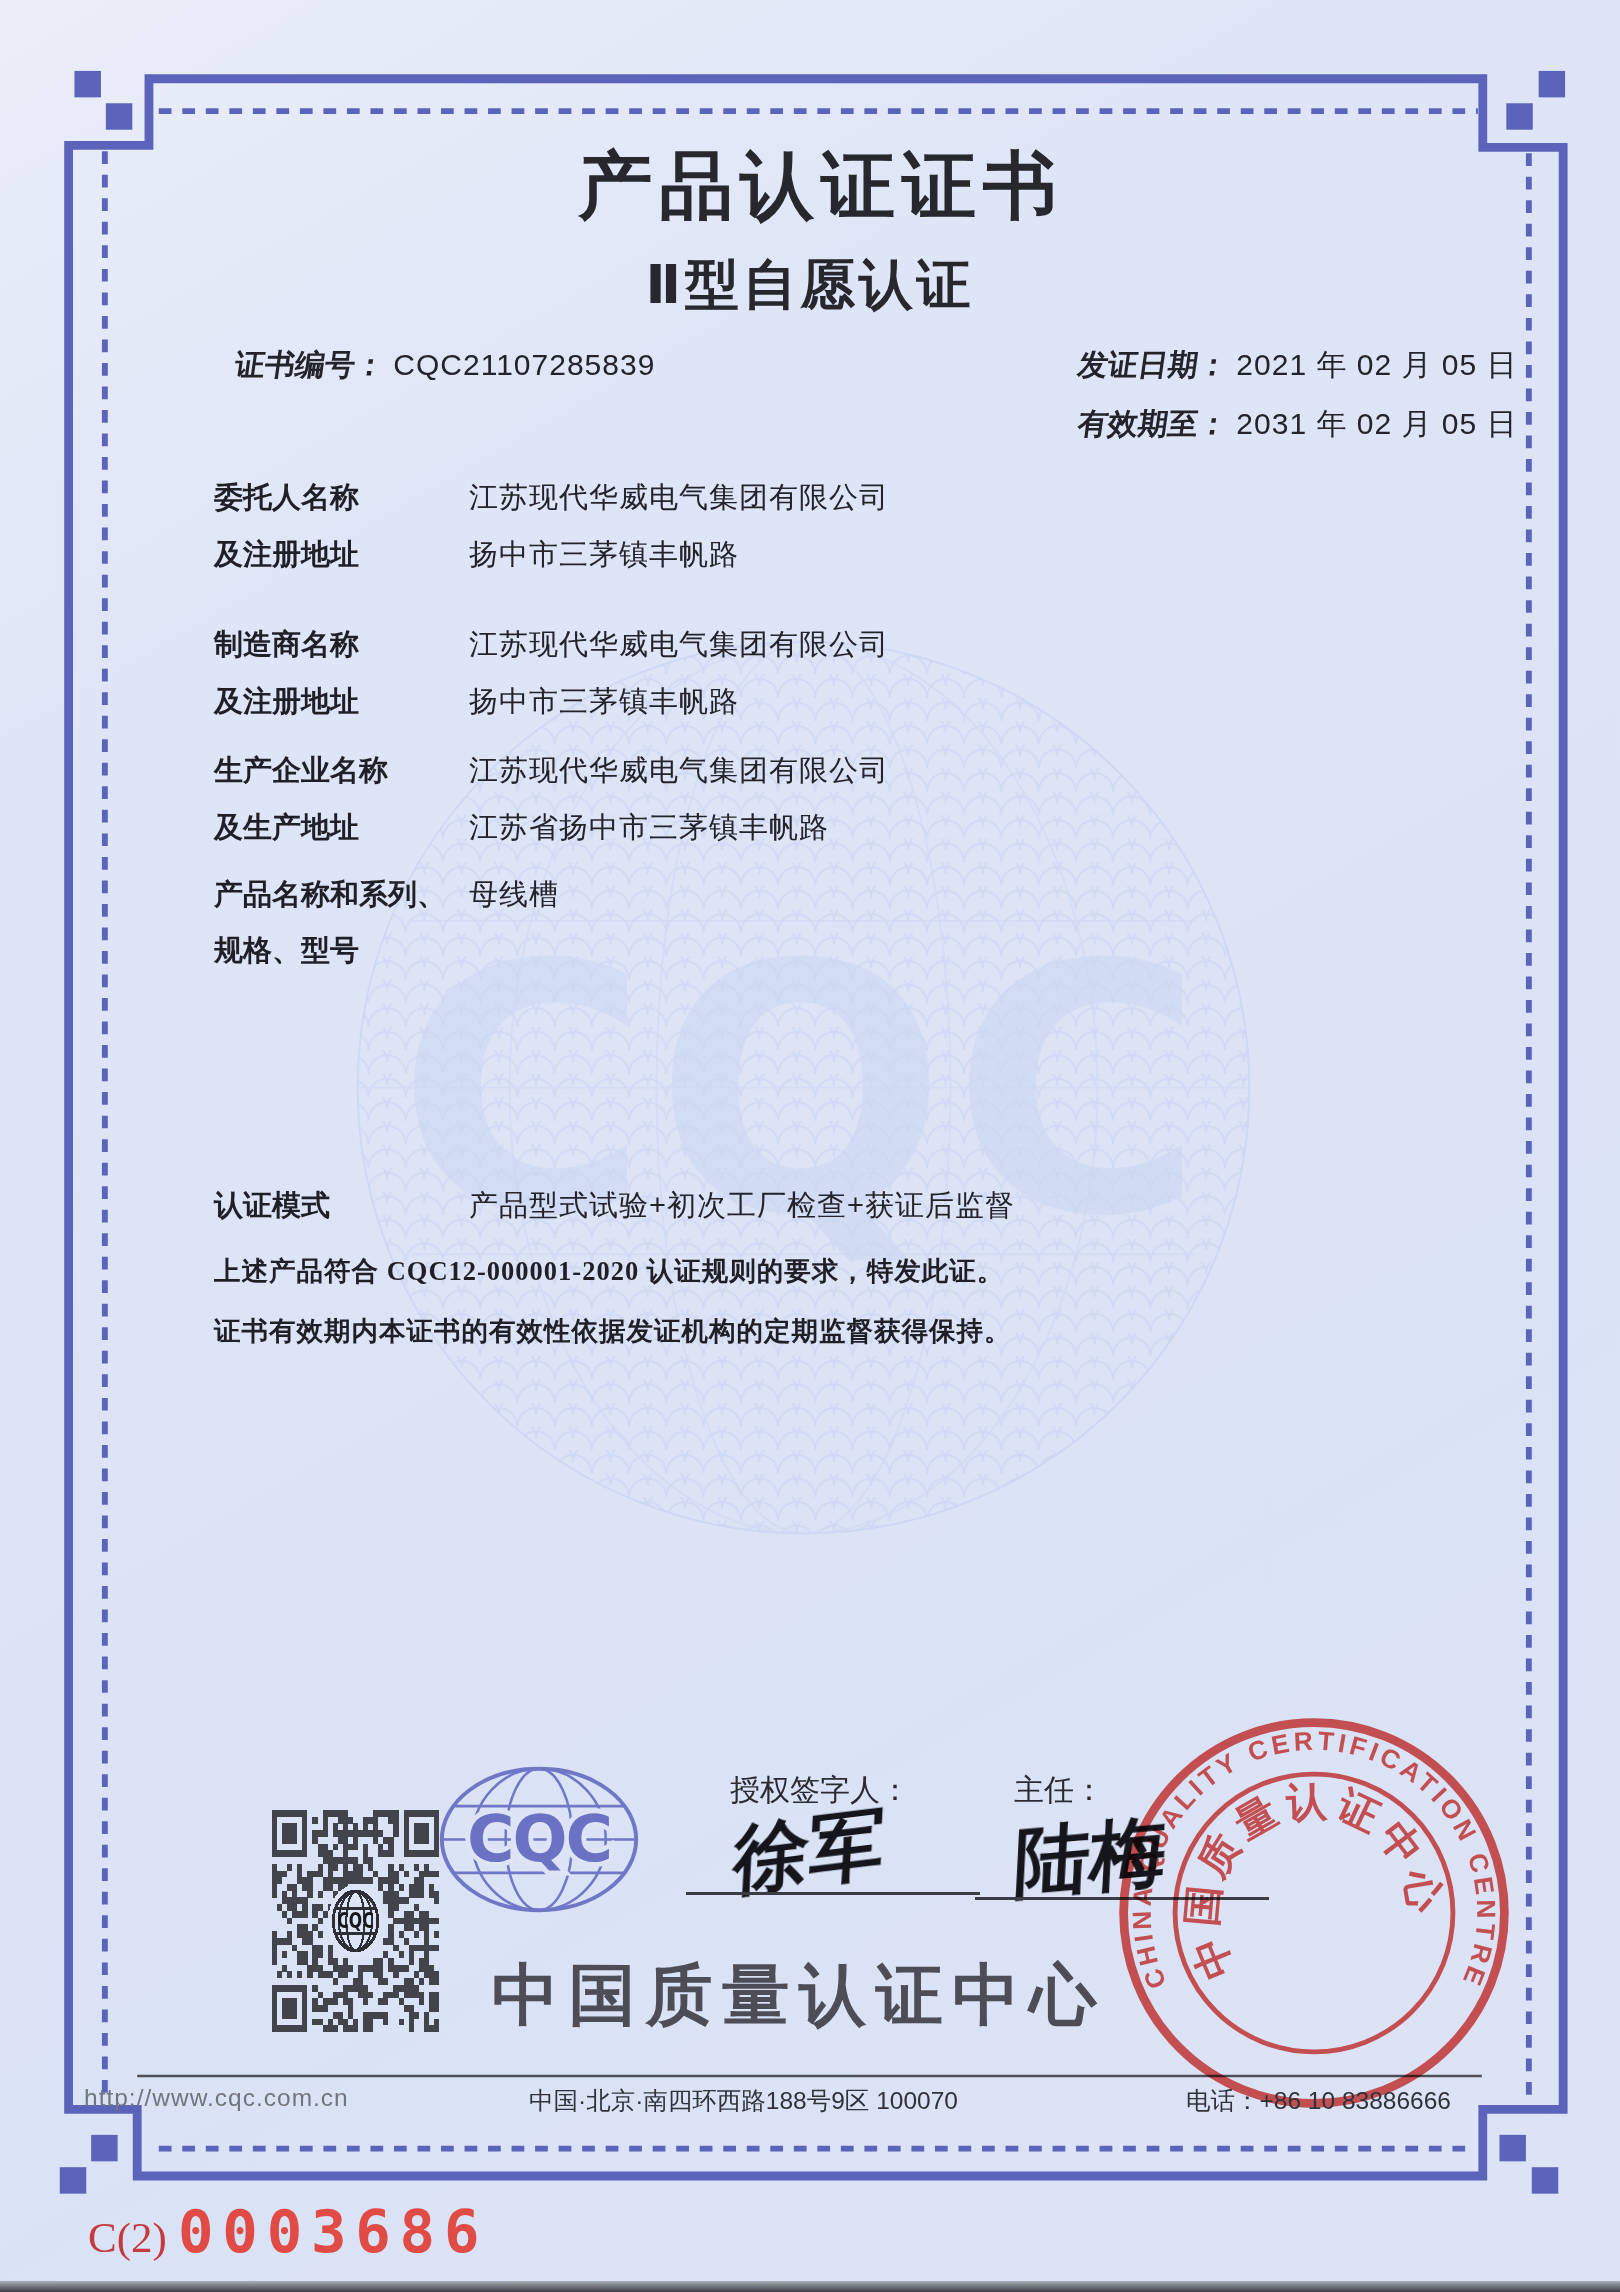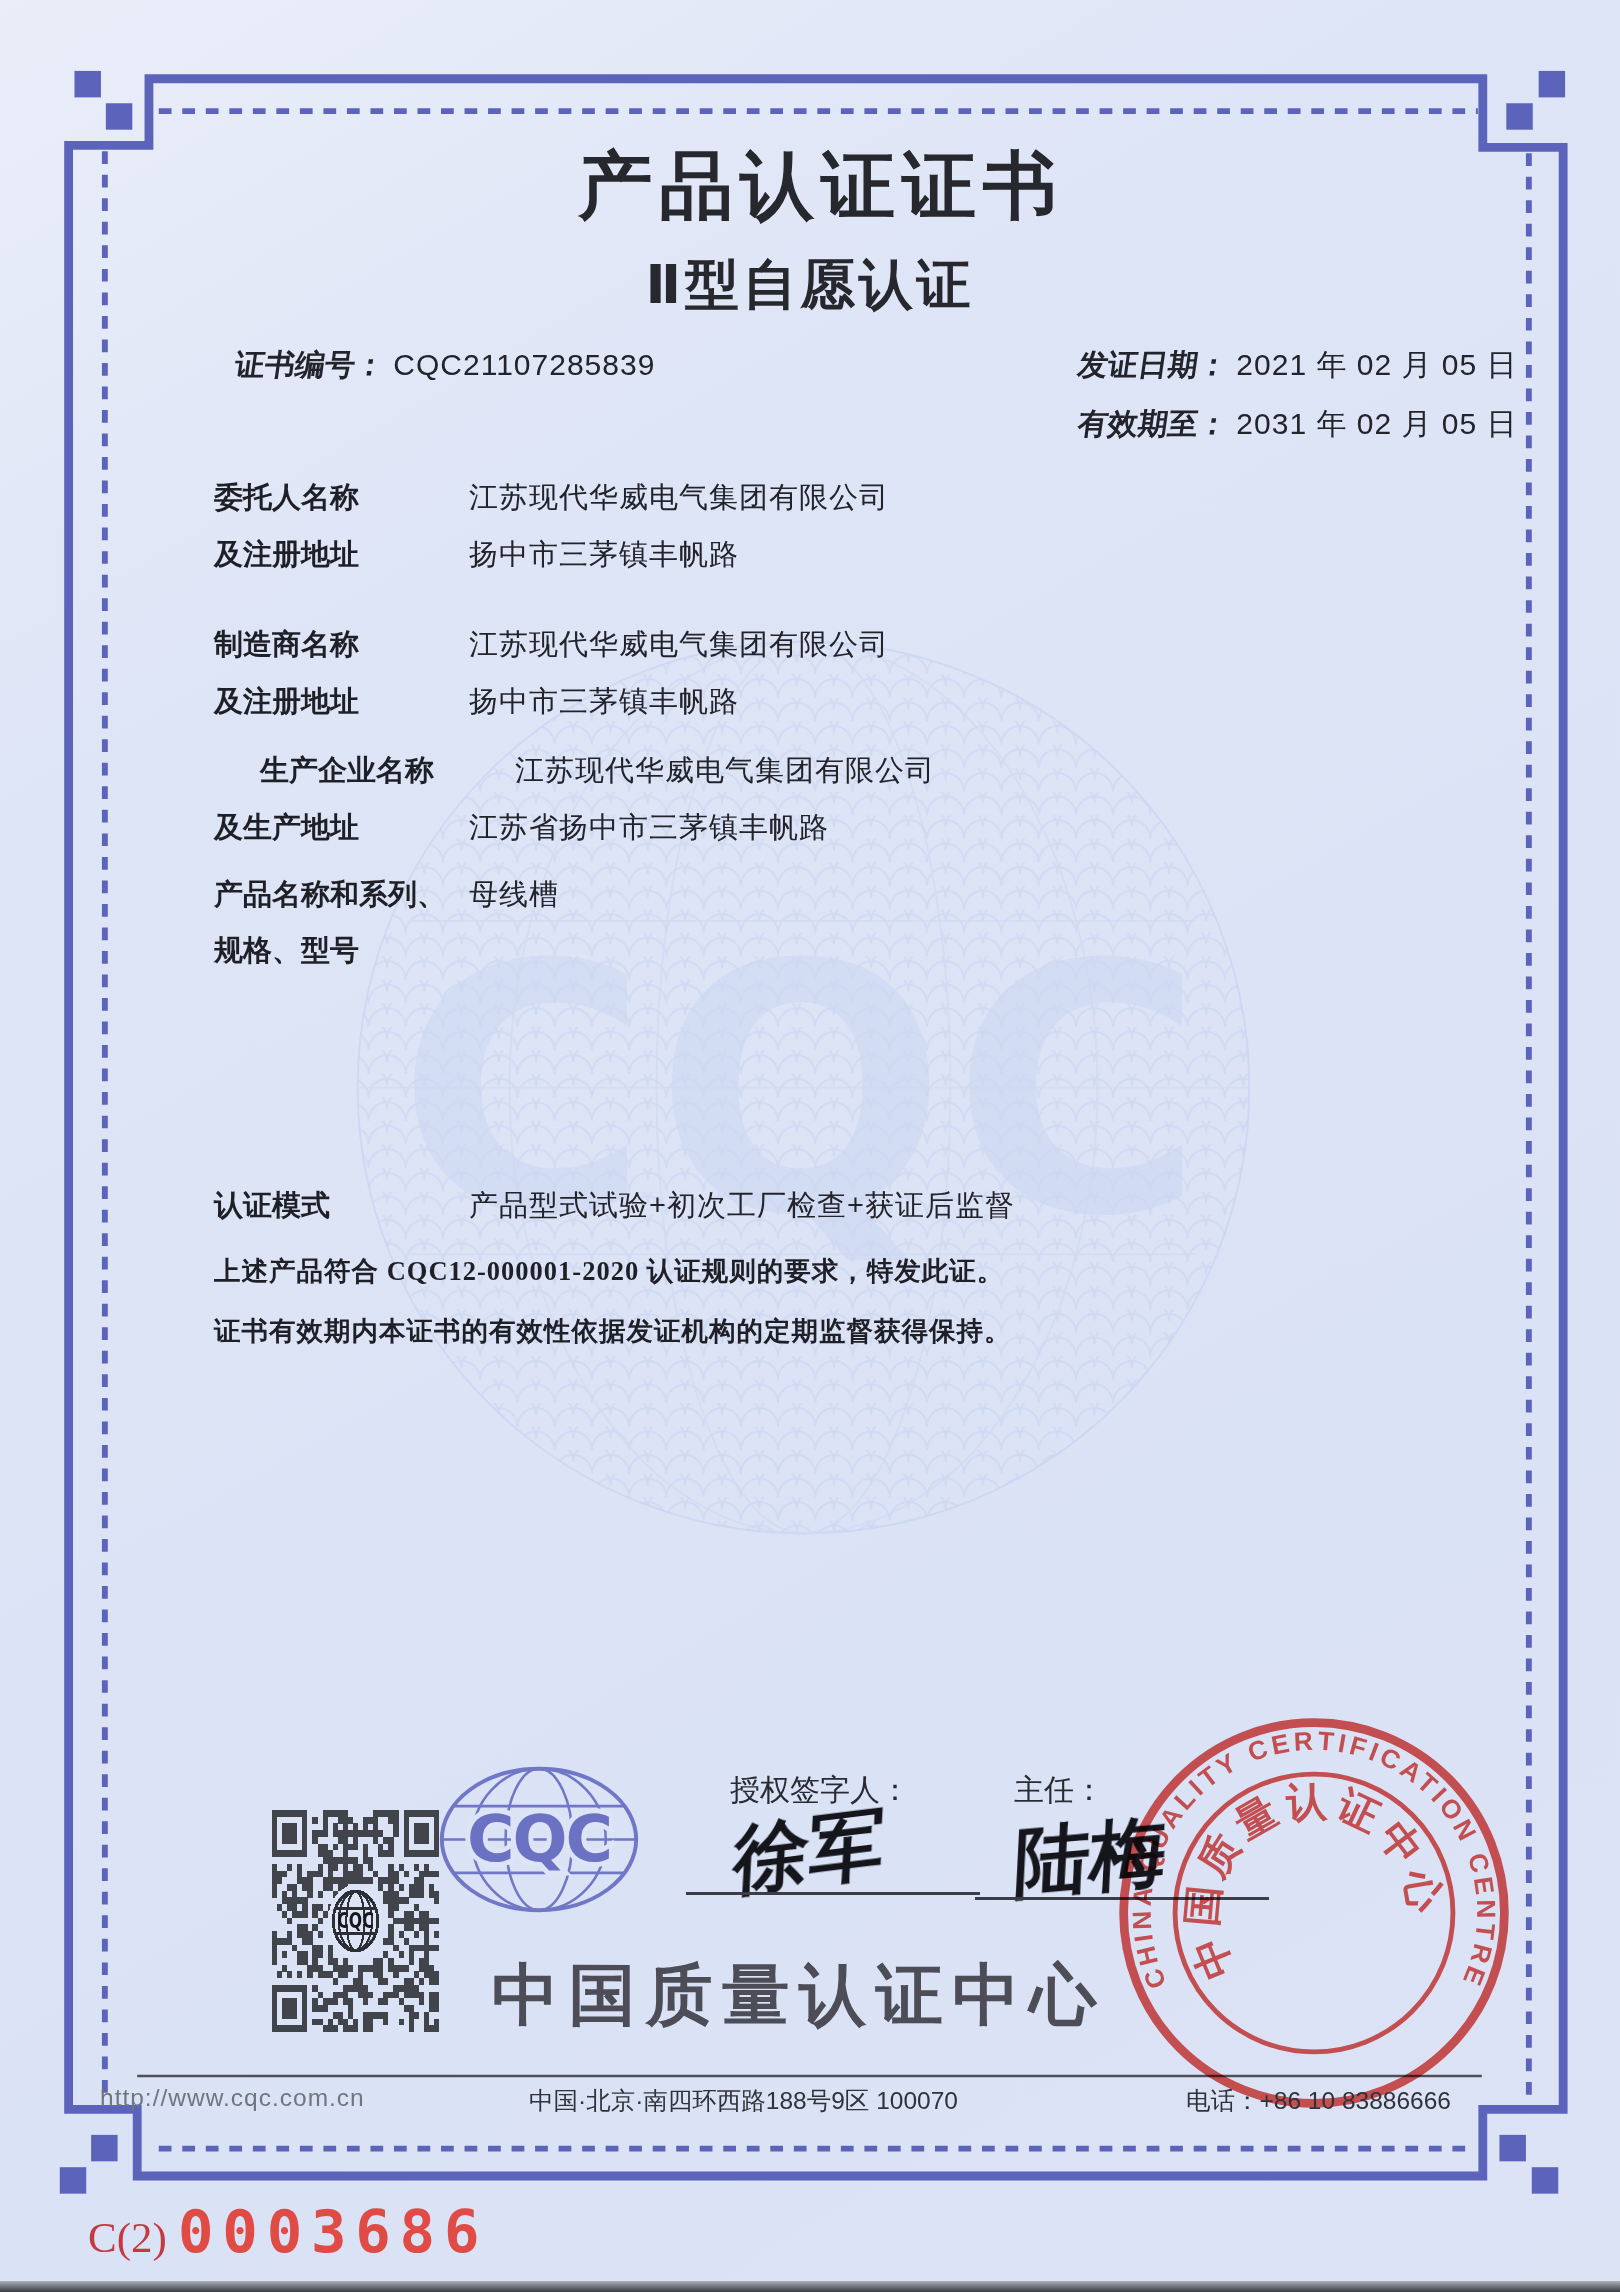--- a/index.html
+++ b/index.html
@@ -107,21 +107,21 @@
     <span class="fvalue">扬中市三茅镇丰帆路</span>
   </div>
   <div class="abs frow" style="top:625px;">
     <span class="flabel">制造商名称</span>
     <span class="fvalue">江苏现代华威电气集团有限公司</span>
   </div>
   <div class="abs frow" style="top:682px;">
     <span class="flabel">及注册地址</span>
     <span class="fvalue">扬中市三茅镇丰帆路</span>
   </div>
-  <div class="abs frow" style="top:751px;margin-left:46px;">
+  <div class="abs frow" style="top:751px;">
     <span class="flabel">生产企业名称</span>
     <span class="fvalue">江苏现代华威电气集团有限公司</span>
   </div>
   <div class="abs frow" style="top:808px;">
     <span class="flabel">及生产地址</span>
     <span class="fvalue">江苏省扬中市三茅镇丰帆路</span>
   </div>
   <div class="abs frow" style="top:875px;">
     <span class="flabel">产品名称和系列、</span>
     <span class="fvalue">母线槽</span>
@@ -592,21 +592,21 @@
     <text font-size="27" font-weight="bold" fill="#e0413c" letter-spacing="4" font-family="'Liberation Sans','DejaVu Sans',sans-serif">
       <textPath href="#arcEN" startOffset="50%" text-anchor="middle">CHINA QUALITY CERTIFICATION CENTRE</textPath>
     </text>
     <g transform="rotate(-16 210 210)">
       <text font-size="42" font-weight="bold" fill="#e0413c" letter-spacing="6" font-family="'Liberation Sans','DejaVu Sans',sans-serif">
         <textPath href="#arcCN" startOffset="50%" text-anchor="middle">中国质量认证中心</textPath>
       </text>
     </g>
   </svg>
 
-  <div class="abs footer-text website" style="left:100px;">http://www.cqc.com.cn</div>
+  <div class="abs footer-text website" style="left:84px;">http://www.cqc.com.cn</div>
   <div class="abs footer-text" style="left:529px;">中国·北京·南四环西路188号9区    100070</div>
   <div class="abs footer-text" style="left:1186px;">电话：+86 10 83886666</div>
 
   <div class="abs serial-prefix">C(2)</div>
   <div class="abs serial-num">0003686</div>
 
   <div class="abs bottom-edge"></div>
 </div>
 
 

